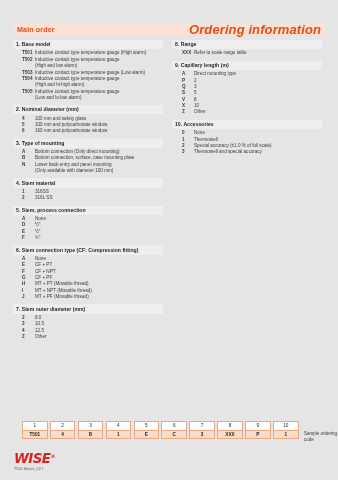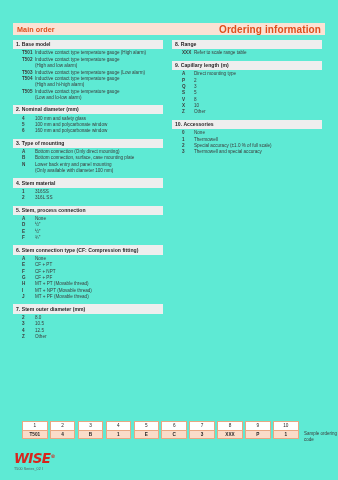--- a/index.html
+++ b/index.html
@@ -13,21 +13,21 @@
     font-family: "Liberation Sans", sans-serif;
     color: #231f20;
     position: relative;
     overflow: hidden;
   }
   .page {
     position: absolute;
     left: 0; top: 0;
     width: 338px;
     height: 480px;
-    background: #5eead4;
+    background: #e5e5e5;
   }
   
   .header-bar {
     position: absolute;
     left: 13px;
     top: 23px;
     width: 312px;
     height: 12px;
     background: #fbe2d4;
     display: flex;
@@ -36,24 +36,25 @@
     padding: 0 4px;
     box-sizing: border-box;
   }
   .header-title {
     font-size: 7.2px;
     font-weight: bold;
     color: #e04e1b;
     letter-spacing: 0.1px;
   }
   .header-right {
-    font-size: 10px;
+    font-size: 13px;
     font-weight: bold;
     color: #e04e1b;
     letter-spacing: 0.1px;
+    font-style: italic;
   }
   
   .col {
     position: absolute;
     top: 40px;
     width: 150px;
   }
   .col-left { left: 13px; }
   .col-right { left: 172px; }
 

